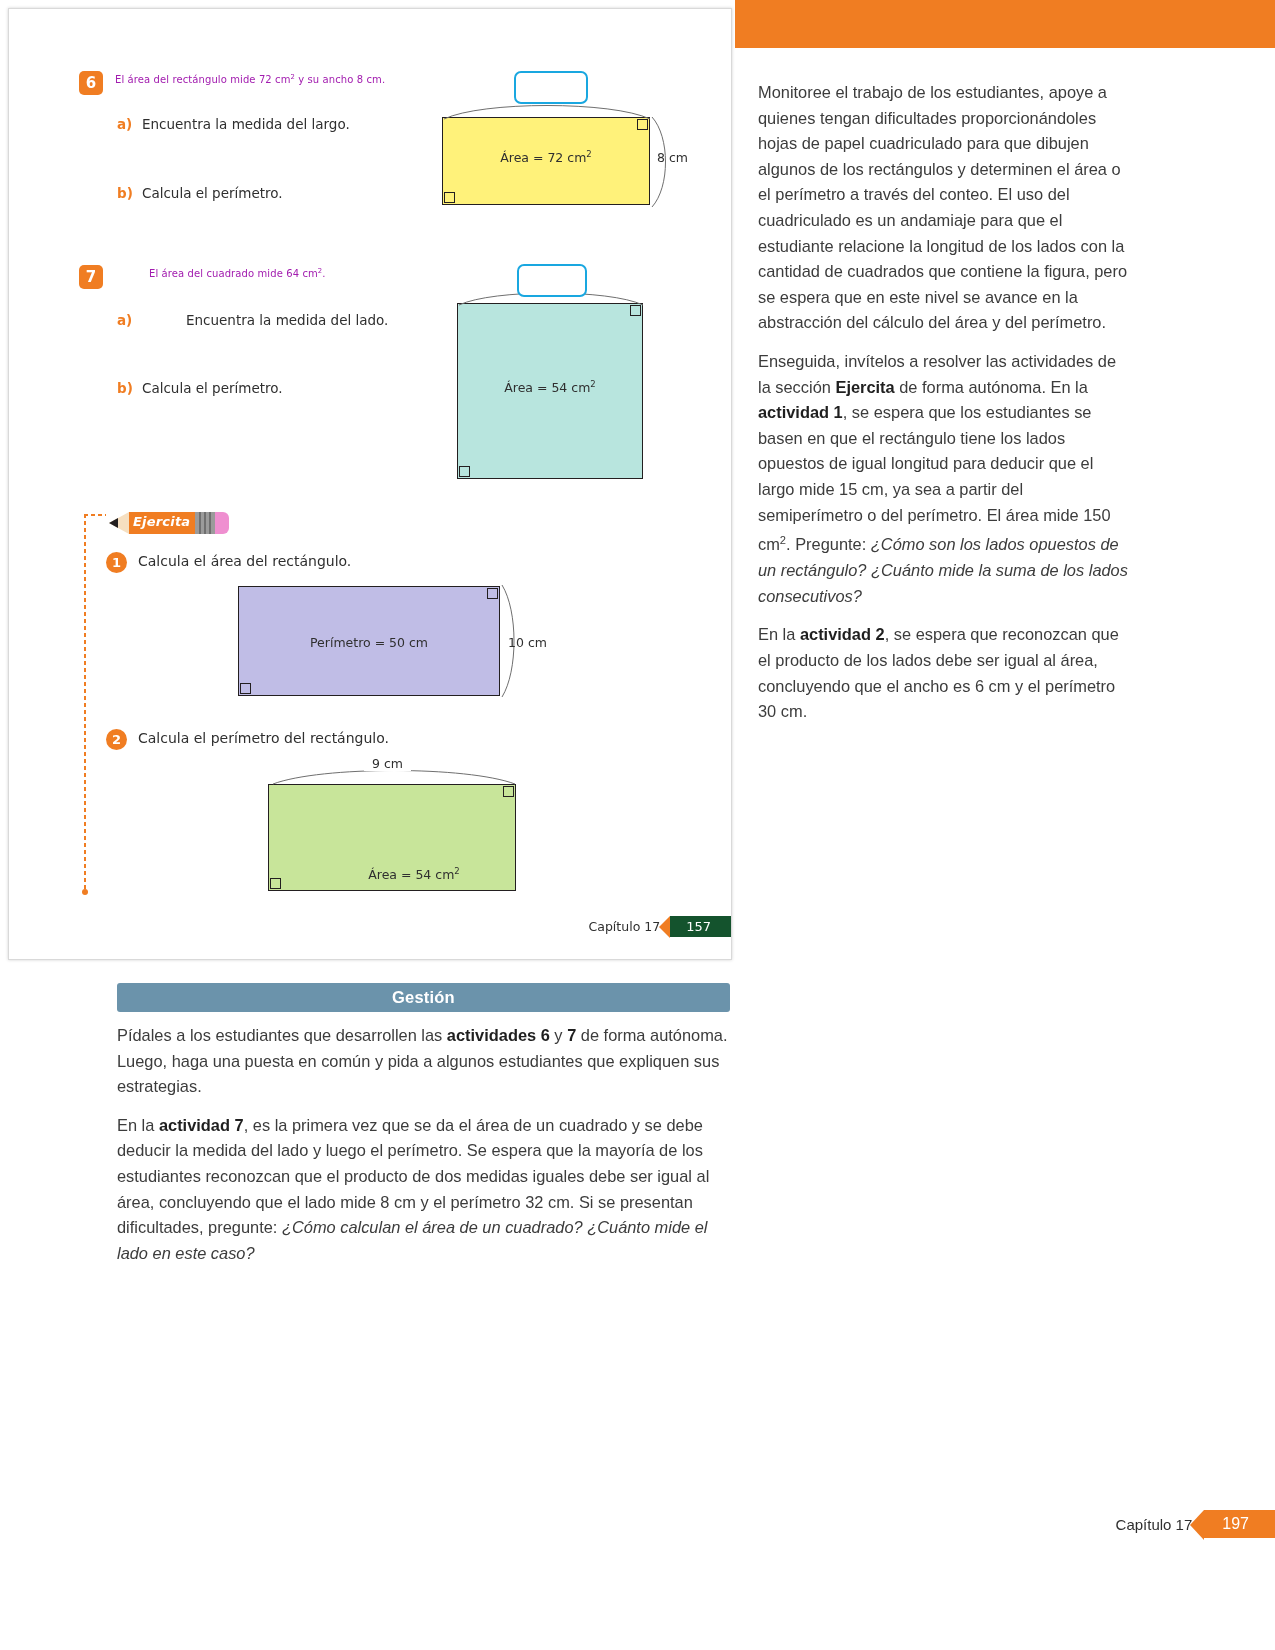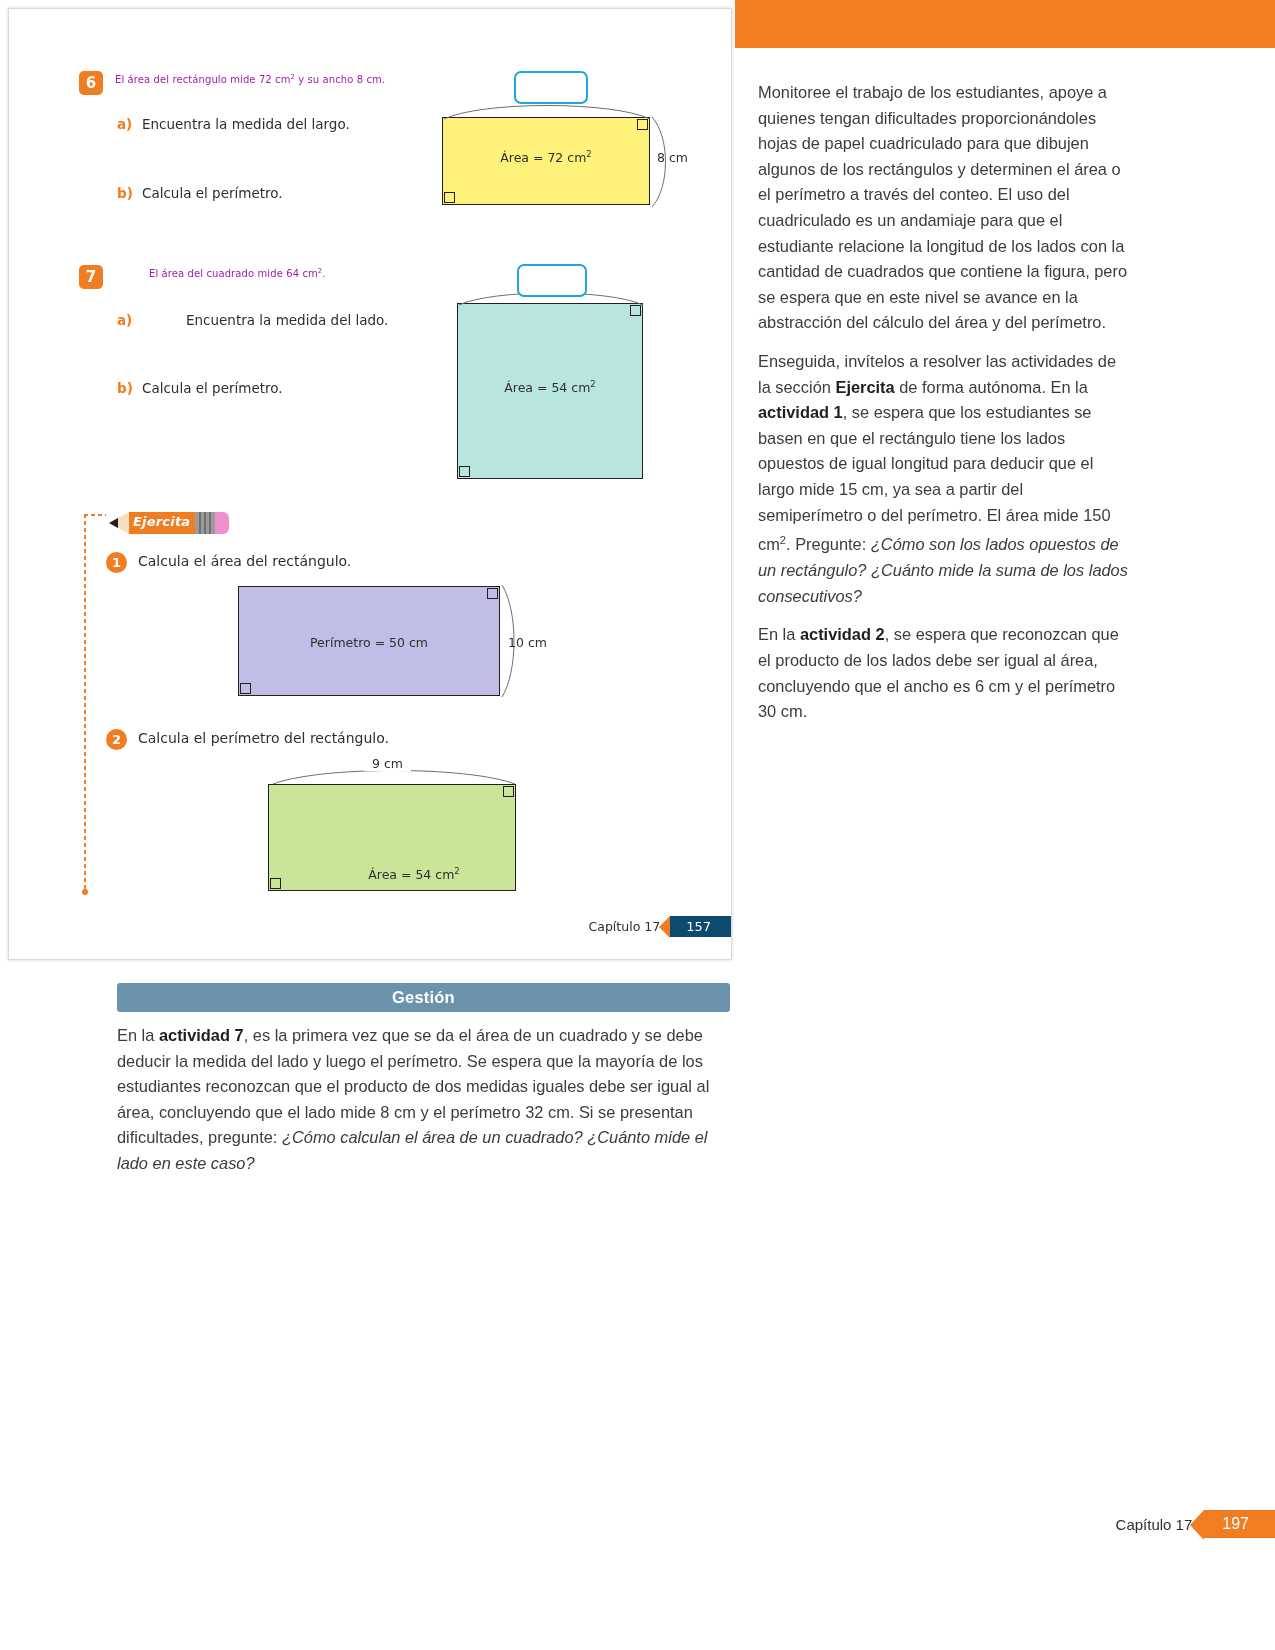--- a/index.html
+++ b/index.html
@@ -112,21 +112,21 @@
     position:absolute;width:21px;height:21px;border-radius:50%;
     background:#f07d22;color:#fff;font-weight:bold;font-size:13px;
     display:flex;align-items:center;justify-content:center;
   }
   .ex-text{position:absolute;font-size:14px;color:#2f2f2f;white-space:nowrap;}
 
   
   .sp-footer{position:absolute;right:0;bottom:22px;display:flex;align-items:center;}
   .sp-cap{font-size:12.5px;color:#2f2f2f;margin-right:10px;}
   .sp-pageno{
-    position:relative;background:#0c4a6e;color:#fff;font-size:13px;
+    position:relative;background:#14532d;color:#fff;font-size:13px;
     padding:3px 20px 3px 16px;font-family:"DejaVu Sans", sans-serif;
   }
   .sp-pageno:before{
     content:"";position:absolute;left:-11px;top:0;width:0;height:0;
     border-top:11px solid transparent;border-bottom:11px solid transparent;
     border-right:11px solid #f07d22;
   }
 
   
   .notes{
@@ -280,19 +280,20 @@
 </div>
 
 <div class="notes">
   <p>Monitoree el trabajo de los estudiantes, apoye a quienes tengan dificultades proporcionándoles hojas de papel cuadriculado para que dibujen algunos de los rectángulos y determinen el área o el perímetro a través del conteo. El uso del cuadriculado es un andamiaje para que el estudiante relacione la longitud de los lados con la cantidad de cuadrados que contiene la figura, pero se espera que en este nivel se avance en la abstracción del cálculo del área y del perímetro.</p>
   <p><span>Enseguida, invítelos a resolver las actividades de la sección </span><b>Ejercita</b><span> de forma autónoma. En la </span><b>actividad 1</b><span>, se espera que los estudiantes se basen en que el rectángulo tiene los lados opuestos de igual longitud para deducir que el largo mide 15 cm, ya sea a partir del semiperímetro o del perímetro. El área mide 150 cm</span><sup>2</sup><span>. Pregunte: </span><i>¿Cómo son los lados opuestos de un rectángulo? ¿Cuánto mide la suma de los lados consecutivos?</i></p>
   <p><span>En la </span><b>actividad 2</b><span>, se espera que reconozcan que el producto de los lados debe ser igual al área, concluyendo que el ancho es 6 cm y el perímetro 30 cm.</span></p>
 </div>
 
 <div class="gestion-bar">Gestión</div>
 <div class="gestion-body">
+  <p><span>Pídales a los estudiantes que desarrollen las </span><b>actividades 6</b><span> y </span><b>7</b><span> de forma autónoma. Luego, haga una puesta en común y pida a algunos estudiantes que expliquen sus estrategias.</span></p>
   <p><span>En la </span><b>actividad 7</b><span>, es la primera vez que se da el área de un cuadrado y se debe deducir la medida del lado y luego el perímetro. Se espera que la mayoría de los estudiantes reconozcan que el producto de dos medidas iguales debe ser igual al área, concluyendo que el lado mide 8 cm y el perímetro 32 cm. Si se presentan dificultades, pregunte: </span><i>¿Cómo calculan el área de un cuadrado? ¿Cuánto mide el lado en este caso?</i></p>
 </div>
 
 <div class="page-footer">
   <span class="pf-cap">Capítulo 17</span>
   <span class="pf-num">197</span>
 </div>
 
 </body></html>

